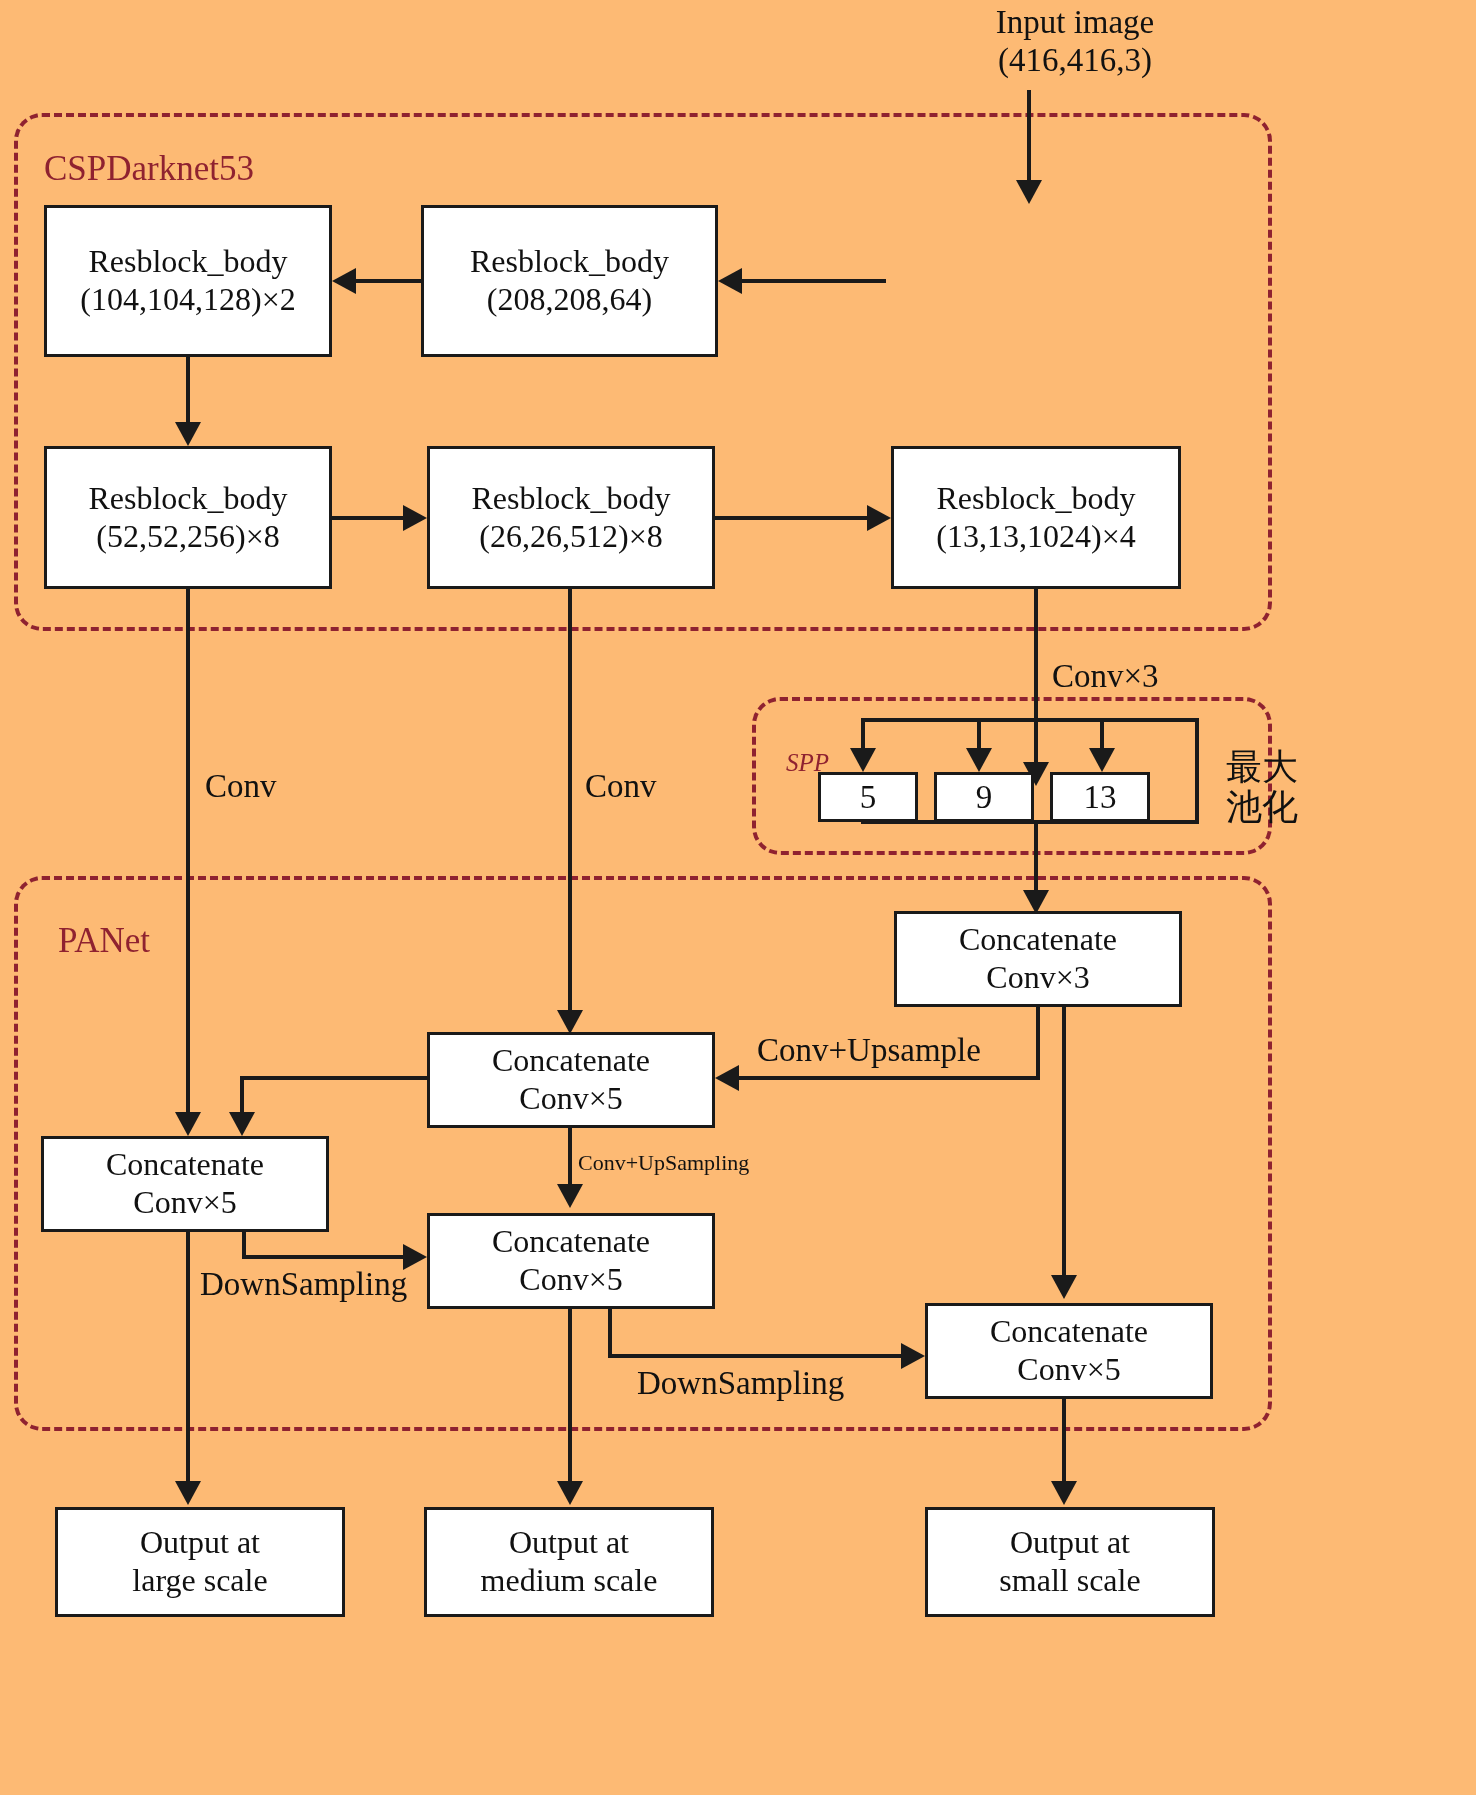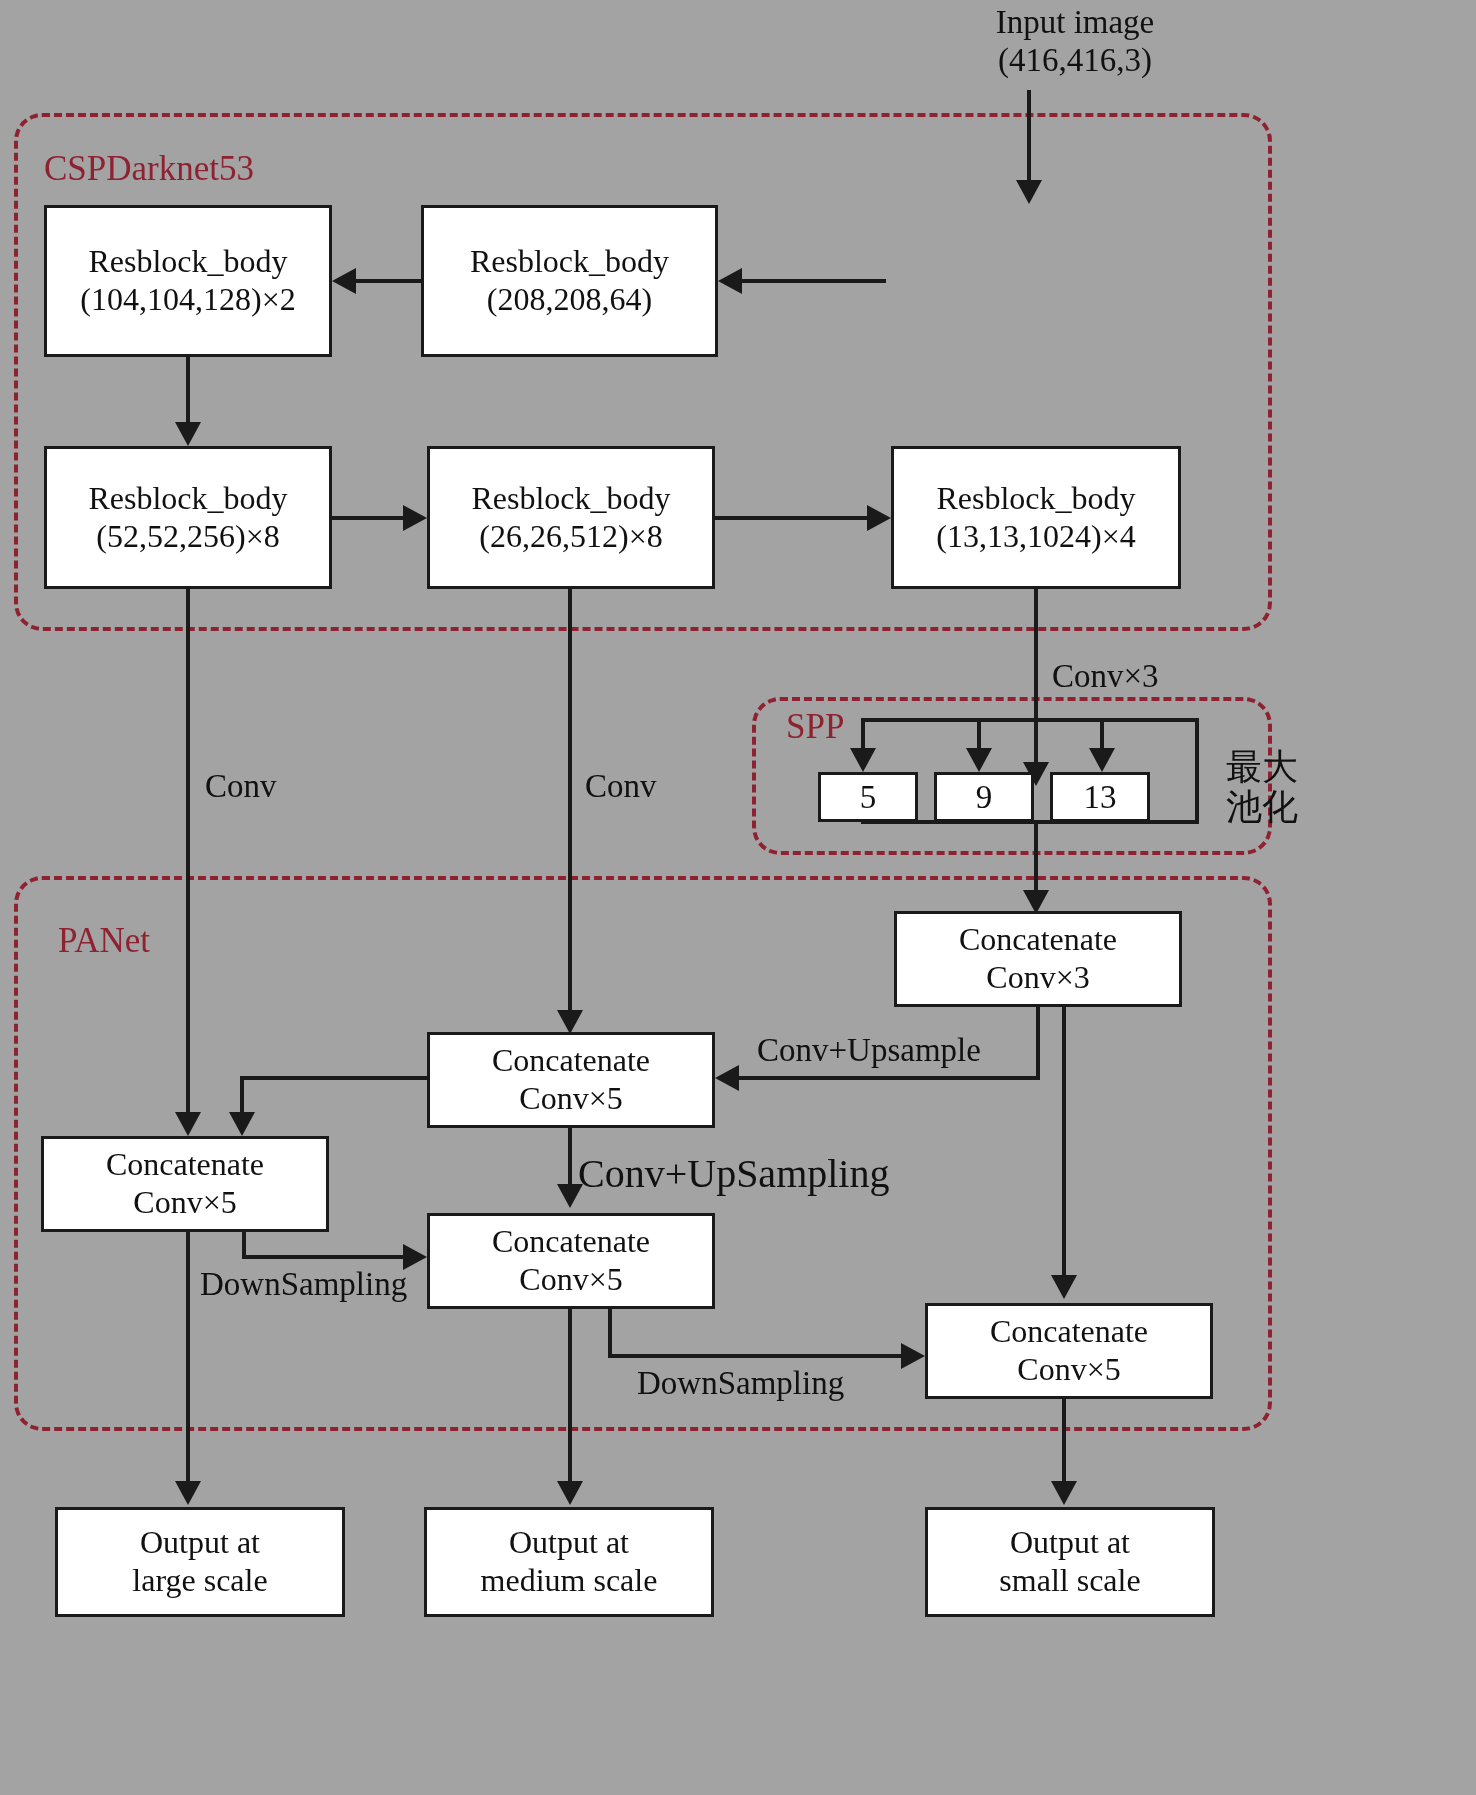--- a/index.html
+++ b/index.html
@@ -1,17 +1,17 @@
 <!DOCTYPE html>
 <html><head>
 <meta charset="utf-8">
 <style>
   html,body{margin:0;padding:0;background:#fff;}
   body{font-family:"Liberation Serif","DejaVu Serif",serif;}
-  #stage{position:relative;width:1476px;height:1795px;background:#a3a3a3;overflow:hidden;}
+  #stage{position:relative;width:1476px;height:1795px;background:#fdba74;overflow:hidden;}
 
   .box{
     position:absolute;
     border:3px solid #1a1a1a;
     background:#fff;
     display:flex;
     flex-direction:column;
     align-items:center;
     justify-content:center;
     text-align:center;
@@ -117,21 +117,21 @@
   <div class="arrow right" style="left:403px;top:505px;"></div>
 
   <div class="hline" style="left:715px;top:516px;width:152px;"></div>
   <div class="arrow right" style="left:867px;top:505px;"></div>
 
   <div class="vline" style="left:1034px;top:589px;height:175px;"></div>
   <div class="arrow down" style="left:1023px;top:762px;"></div>
   <div class="cap" style="left:1052px;top:658px;font-size:33px;">Conv×3</div>
 
   <div class="dashgroup" style="left:752px;top:697px;width:520px;height:158px;"></div>
-  <div class="grouplabel" style="left:786px;top:707px;font-size:35px;">SPP</div>
+  <div class="grouplabel" style="left:786px;top:749px;font-size:25px;font-style:italic;">SPP</div>
 
   <div class="hline" style="left:861px;top:718px;width:338px;"></div>
   <div class="vline" style="left:861px;top:718px;height:32px;"></div>
   <div class="arrow down" style="left:850px;top:748px;"></div>
   <div class="vline" style="left:977px;top:718px;height:32px;"></div>
   <div class="arrow down" style="left:966px;top:748px;"></div>
   <div class="vline" style="left:1100px;top:718px;height:32px;"></div>
   <div class="arrow down" style="left:1089px;top:748px;"></div>
 
   <div class="box" style="left:818px;top:772px;width:100px;height:50px;font-size:33px;">
@@ -195,21 +195,21 @@
     <span class="l2">Conv×5</span>
   </div>
 
   <div class="box" style="left:925px;top:1303px;width:288px;height:96px;font-size:32px;">
     <span class="l1">Concatenate</span>
     <span class="l2">Conv×5</span>
   </div>
 
   <div class="vline" style="left:568px;top:1128px;height:58px;"></div>
   <div class="arrow down" style="left:557px;top:1184px;"></div>
-  <div class="cap" style="left:578px;top:1150px;font-size:40px;">Conv+UpSampling</div>
+  <div class="cap" style="left:578px;top:1150px;font-size:22px;">Conv+UpSampling</div>
 
   <div class="vline" style="left:242px;top:1232px;height:27px;"></div>
   <div class="hline" style="left:242px;top:1255px;width:161px;"></div>
   <div class="arrow right" style="left:403px;top:1244px;"></div>
   <div class="cap" style="left:200px;top:1266px;font-size:33px;">DownSampling</div>
 
   <div class="vline" style="left:186px;top:1232px;height:251px;"></div>
   <div class="arrow down" style="left:175px;top:1481px;"></div>
 
   <div class="vline" style="left:608px;top:1309px;height:49px;"></div>

